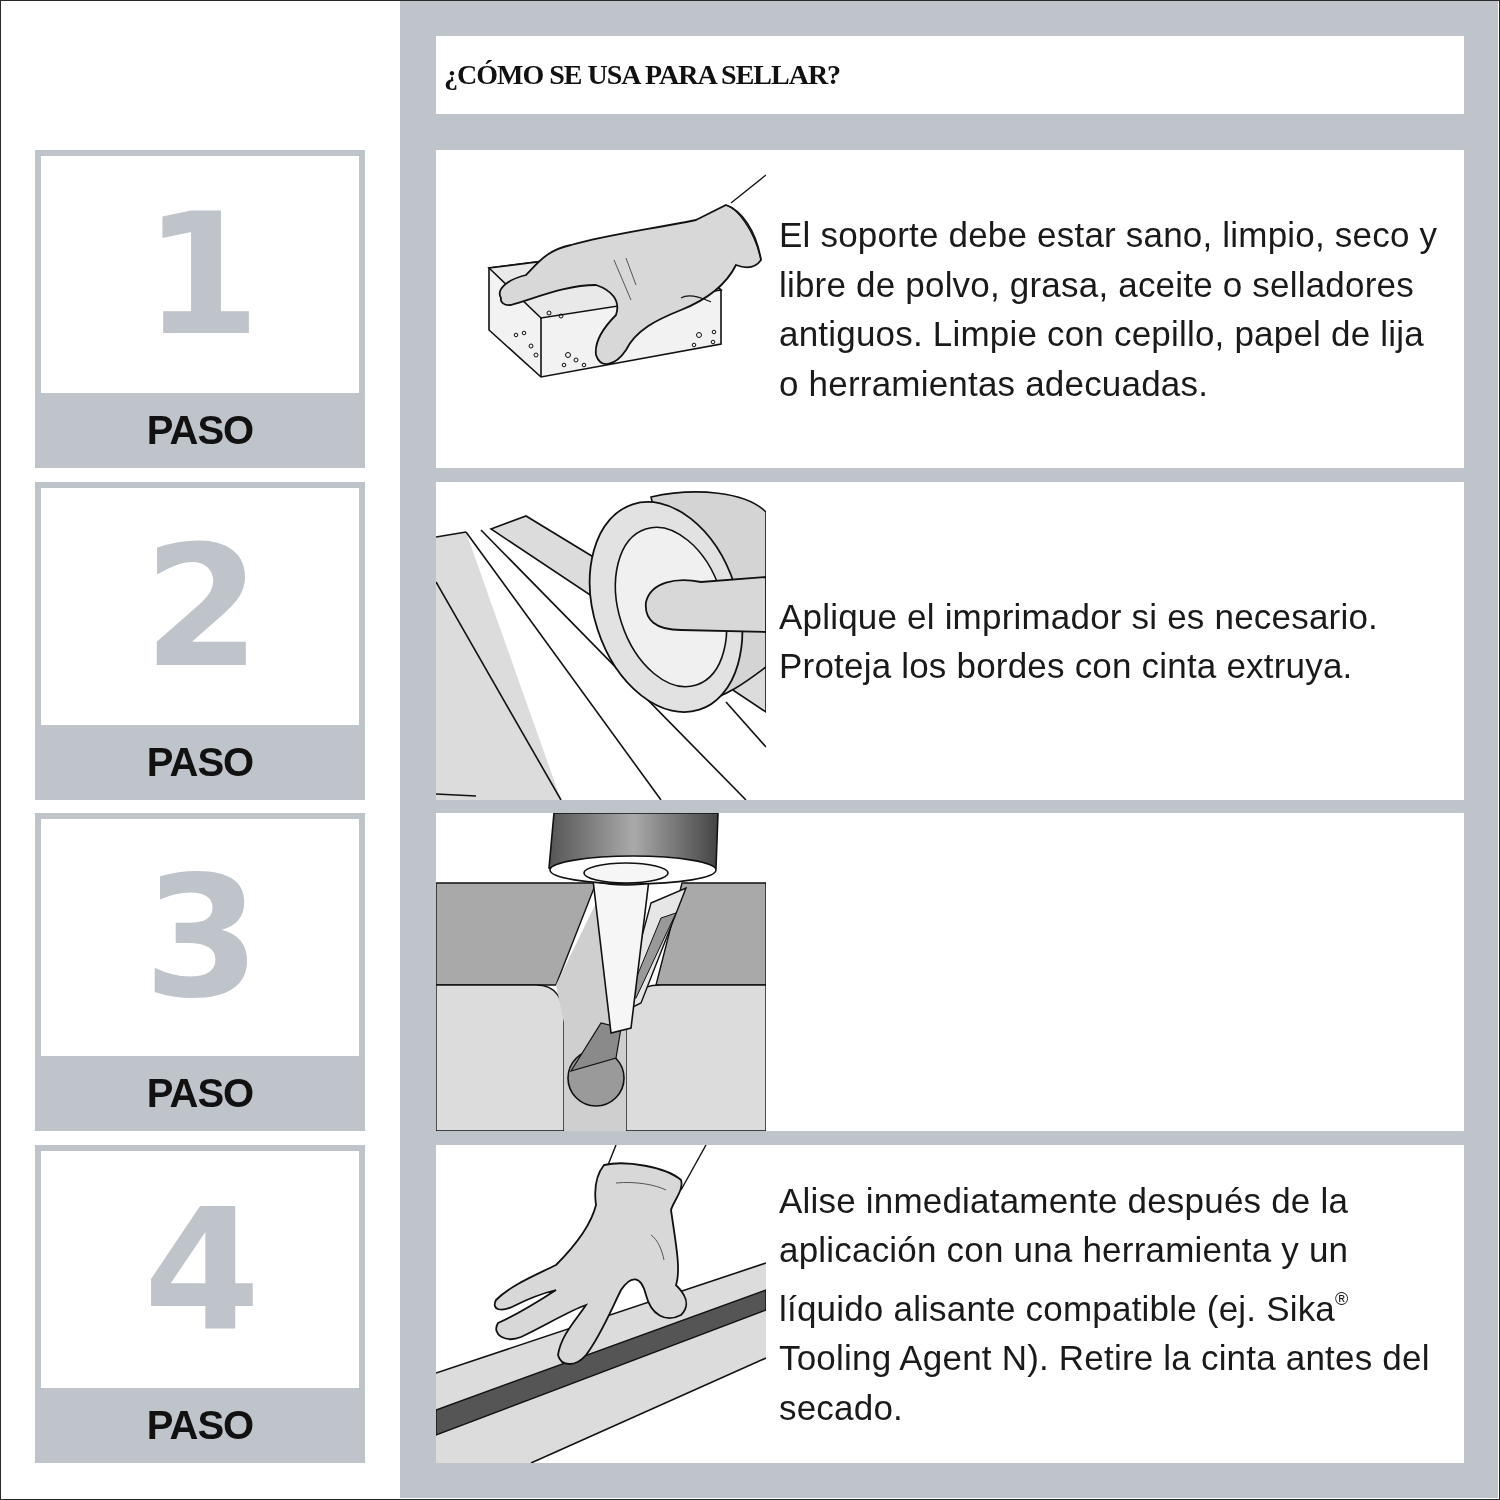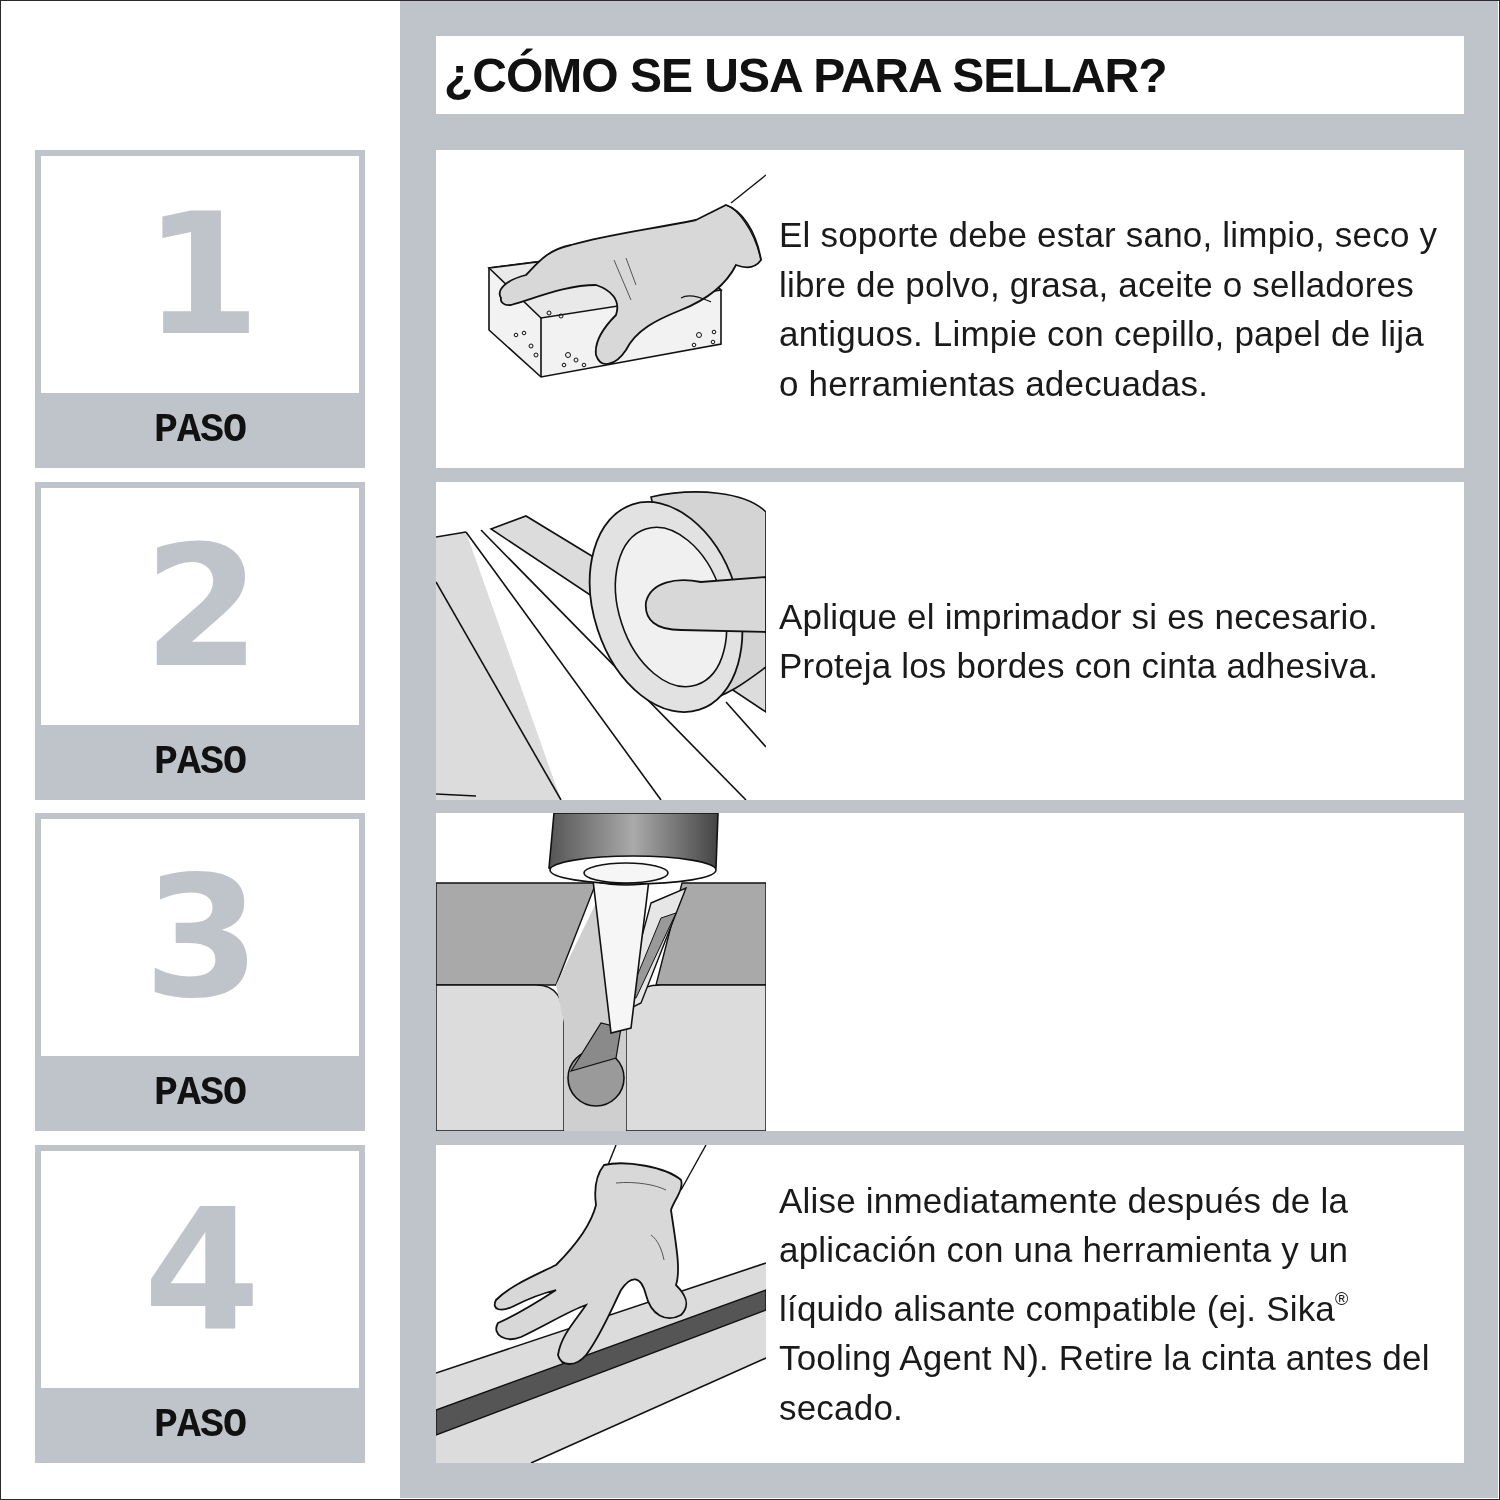--- a/index.html
+++ b/index.html
@@ -5,24 +5,24 @@
   * { box-sizing: border-box; margin: 0; padding: 0; }
   html, body { width: 1500px; height: 1500px; background: #ffffff; overflow: hidden; }
   body { position: relative; font-family: "DejaVu Sans", "Liberation Sans", sans-serif; }
   .frame { position: absolute; left: 0; top: 0; width: 1500px; height: 1500px; border: 1px solid #2a2a2a; }
   .left-col { position: absolute; left: 1px; top: 1px; width: 399px; height: 1497px; background: #ffffff; }
   .right-col { position: absolute; left: 400px; top: 1px; width: 1098px; height: 1497px; background: #bfc4cb; }
 
   .step-box { position: absolute; left: 35px; width: 330px; height: 318px; background: #bfc4cb; }
   .step-box .num-area { position: absolute; left: 6px; top: 6px; width: 318px; height: 237px; background: #ffffff; display: flex; align-items: center; justify-content: center; }
   .step-box .num { font-family: "DejaVu Sans", sans-serif; font-weight: bold; font-size: 168px; color: #bfc4cb; line-height: 1; letter-spacing: -4px; }
-  .step-box .label { position: absolute; left: 0; bottom: 0; width: 330px; height: 75px; display: flex; align-items: center; justify-content: center; font-family: Liberation Mono, monospace; font-weight: bold; font-size: 40px; color: #111111; letter-spacing: -1px; }
+  .step-box .label { position: absolute; left: 0; bottom: 0; width: 330px; height: 75px; display: flex; align-items: center; justify-content: center; font-family: Liberation Sans, sans-serif; font-weight: bold; font-size: 40px; color: #111111; letter-spacing: -1px; }
 
   .title-bar { position: absolute; left: 436px; top: 36px; width: 1028px; height: 78px; background: #ffffff; display: flex; align-items: center; padding-left: 8px; }
-  .title-bar span { font-family: Liberation Sans, sans-serif; font-weight: bold; font-size: 48px; color: #111; letter-spacing: -1px; }
+  .title-bar span { font-family: Liberation Serif, serif; font-weight: bold; font-size: 28px; color: #111; letter-spacing: -1px; }
 
   .panel { position: absolute; left: 436px; width: 1028px; height: 318px; background: #ffffff; overflow: hidden; }
   .panel .illus { position: absolute; left: 0; top: 0; width: 330px; height: 318px; }
   .panel .text { position: absolute; left: 343px; right: 20px; top: 0; bottom: 0; display: flex; align-items: center; }
   .panel .text p { font-family: "Liberation Sans", sans-serif; font-size: 35px; line-height: 49.5px; color: #1a1a1a; letter-spacing: 0.2px; }
   .panel .text p sup { font-size: 18px; vertical-align: 16px; }
 </style>
 </head>
 <body>
 
@@ -107,21 +107,21 @@
     <line x1="0" y1="312" x2="40" y2="314" stroke="#111" stroke-width="1.6"></line>
     <line x1="290" y1="220" x2="330" y2="265" stroke="#111" stroke-width="1.6"></line>
 
     <path d="M215,15 C260,5 310,10 330,30 L330,185 C310,200 290,215 265,220 Z" fill="#d4d4d4" stroke="#111" stroke-width="1.6"></path>
     <ellipse cx="230" cy="125" rx="72" ry="108" transform="rotate(-18 230 125)" fill="#e2e2e2" stroke="#111" stroke-width="1.8"></ellipse>
     <ellipse cx="235" cy="125" rx="52" ry="82" transform="rotate(-18 235 125)" fill="#f0f0f0" stroke="#111" stroke-width="1.6"></ellipse>
 
     <path d="M330,95 L265,100 C240,95 215,100 210,120 C208,138 220,148 245,148 L330,150 Z" fill="#d8d8d8" stroke="#111" stroke-width="1.8"></path>
   </svg>
   <div class="text">
-    <p>Aplique el imprimador si es necesario. Proteja los bordes con cinta adhesiva.</p>
+    <p>Aplique el imprimador si es necesario. Proteja los bordes con cinta extruya.</p>
   </div>
 </div>
 
 <div class="panel" style="top:813px;">
   <svg class="illus" viewBox="0 0 330 318">
     <defs>
       <linearGradient id="cart" x1="0" x2="1">
         <stop offset="0" stop-color="#555"></stop>
         <stop offset="0.5" stop-color="#aaa"></stop>
         <stop offset="1" stop-color="#444"></stop>

